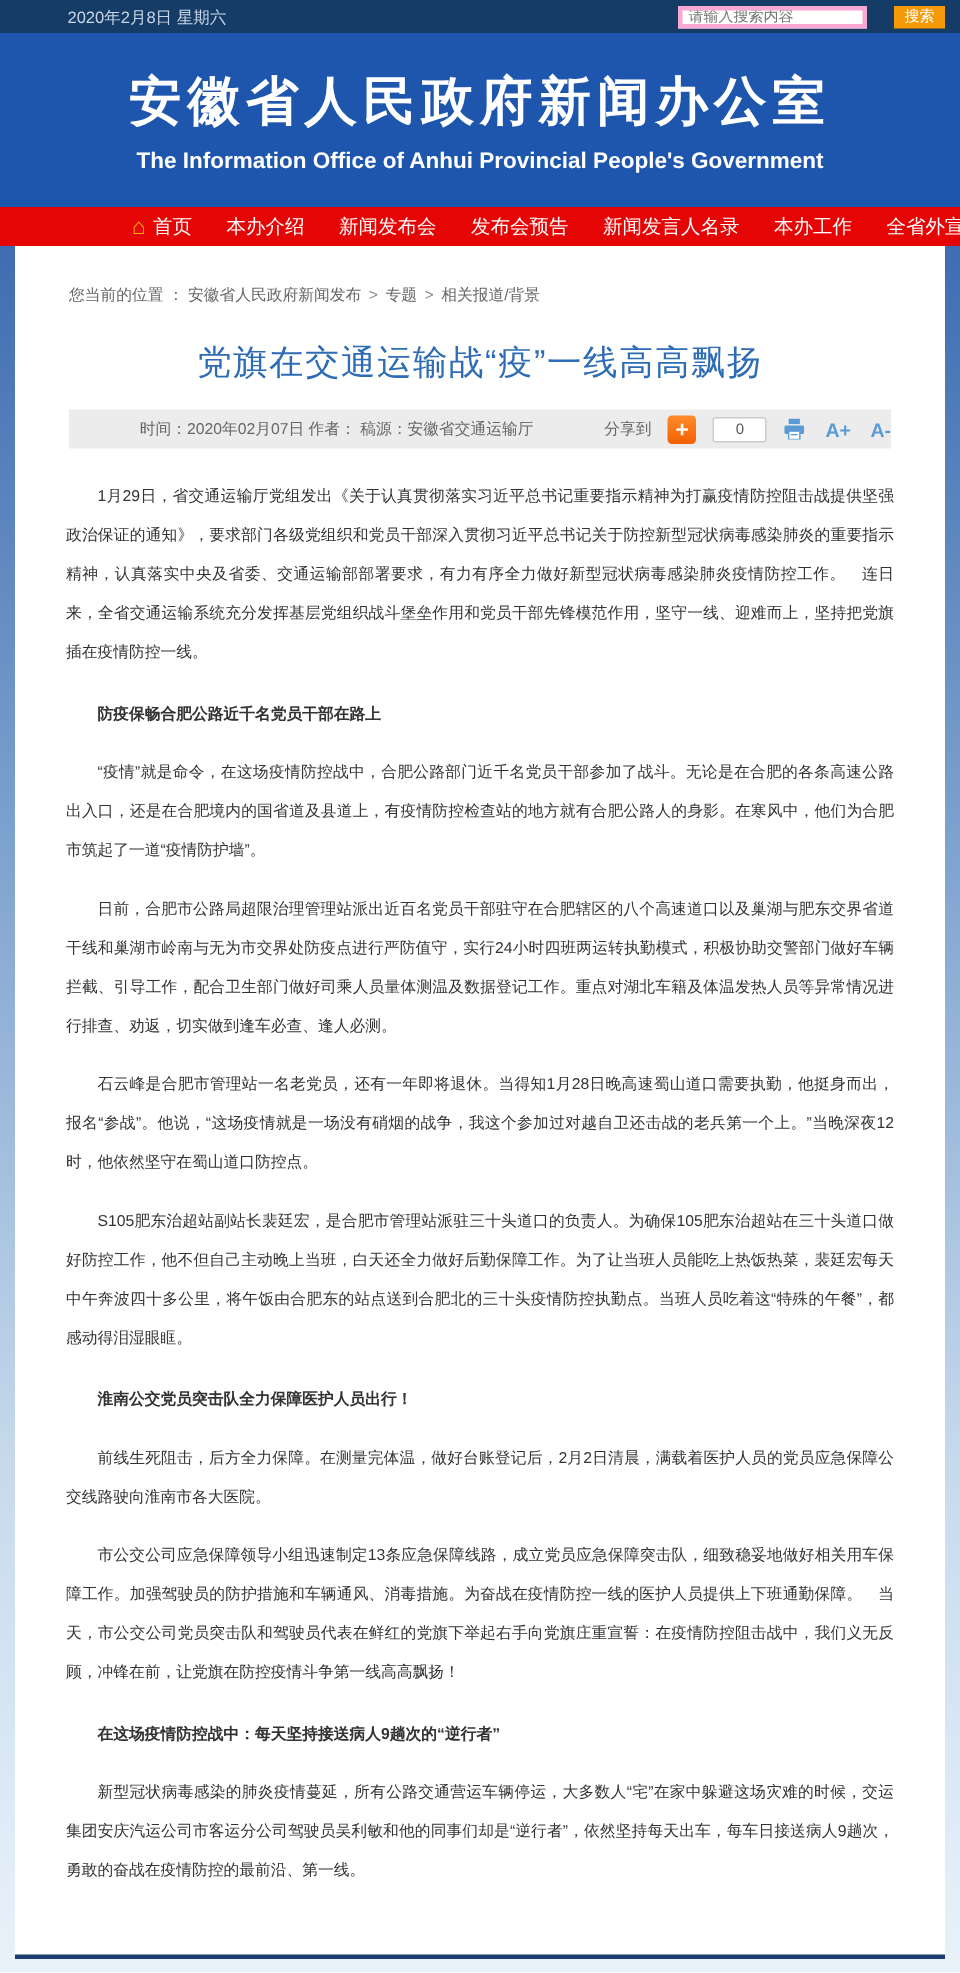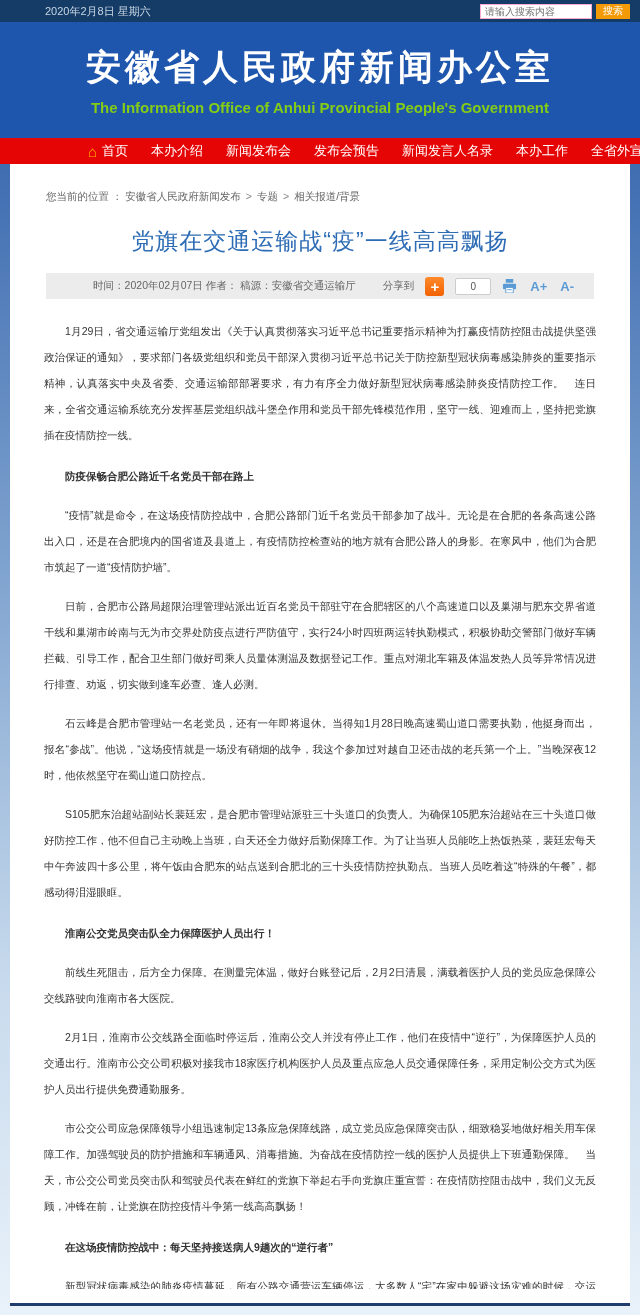--- a/index.html
+++ b/index.html
@@ -12,37 +12,37 @@
   .page { width:640px; height:1315px; overflow:hidden; }
 
   
   .topbar {
     height:22px; background:#143C66; color:#C9D6E5;
     display:flex; align-items:center; justify-content:space-between;
     padding:0 10px 0 45px; font-size:11px;
   }
   .search { display:flex; align-items:center; }
   .search input {
-    width:112px; height:15px; border:1px solid #f9a8d4; background:#fff;
+    width:126px; height:15px; border:3px solid #f9a8d4; background:#fff;
     font-size:10px; padding:0 4px; color:#555; outline:none;
     font-family:"Liberation Sans","DejaVu Sans",sans-serif;
   }
   .search button {
     height:15px; border:none; background:#F49A07; color:#fff;
-    font-size:10px; padding:0 7px; margin-left:4px; cursor:pointer;
+    font-size:10px; padding:0 7px; margin-left:18px; cursor:pointer;
     font-family:"Liberation Sans","DejaVu Sans",sans-serif;
   }
 
   
   .masthead {
     height:116px; background:#1E56AE; color:#fff; text-align:center;
     display:flex; flex-direction:column; justify-content:center;
   }
   .site-title { font-size:35px; font-weight:bold; letter-spacing:4px; }
-  .site-subtitle { font-size:15px; margin-top:8px; font-weight:bold; color:#84cc16; }
+  .site-subtitle { font-size:15px; margin-top:8px; font-weight:bold; color:#ffffff; }
 
   
   .mainnav {
     height:26px; background:#E60505; display:flex; align-items:center;
     padding-left:88px;
   }
   .nav-item {
     color:#fff; font-size:13px; text-decoration:none; margin-right:23px;
     display:flex; align-items:center; white-space:nowrap; cursor:pointer;
   }
@@ -63,21 +63,21 @@
   .breadcrumb a { color:#666; text-decoration:none; cursor:pointer; }
   .crumb-sep { margin:0 5px; color:#888; }
 
   .article-title {
     text-align:center; color:#2E6CB5; font-size:23px; font-weight:400;
     margin-top:20px; letter-spacing:1px;
   }
   .meta-bar {
     margin:16px 36px 0 36px; background:#ECECEC; height:26px;
     display:flex; align-items:center; font-size:10.5px; color:#666;
-    padding:0 20px;
+    padding:0 0;
   }
   .meta-text { flex:1; text-align:center; }
   .share-area { display:flex; align-items:center; gap:11px; }
   .share-plus {
     width:19px; height:19px; background:linear-gradient(#FF8A2B,#F26102);
     color:#fff; border-radius:3px; font-size:15px; font-weight:bold;
     display:flex; align-items:center; justify-content:center; cursor:pointer;
   }
   .share-count {
     width:36px; height:17px; background:#fff; border:1px solid #ccc;
@@ -152,21 +152,20 @@
 
       <div class="article-body">
           <p class="para">1月29日，省交通运输厅党组发出《关于认真贯彻落实习近平总书记重要指示精神为打赢疫情防控阻击战提供坚强政治保证的通知》，要求部门各级党组织和党员干部深入贯彻习近平总书记关于防控新型冠状病毒感染肺炎的重要指示精神，认真落实中央及省委、交通运输部部署要求，有力有序全力做好新型冠状病毒感染肺炎疫情防控工作。　连日来，全省交通运输系统充分发挥基层党组织战斗堡垒作用和党员干部先锋模范作用，坚守一线、迎难而上，坚持把党旗插在疫情防控一线。</p>
           <p class="subhead">防疫保畅合肥公路近千名党员干部在路上</p>
           <p class="para">“疫情”就是命令，在这场疫情防控战中，合肥公路部门近千名党员干部参加了战斗。无论是在合肥的各条高速公路出入口，还是在合肥境内的国省道及县道上，有疫情防控检查站的地方就有合肥公路人的身影。在寒风中，他们为合肥市筑起了一道“疫情防护墙”。</p>
           <p class="para">日前，合肥市公路局超限治理管理站派出近百名党员干部驻守在合肥辖区的八个高速道口以及巢湖与肥东交界省道干线和巢湖市岭南与无为市交界处防疫点进行严防值守，实行24小时四班两运转执勤模式，积极协助交警部门做好车辆拦截、引导工作，配合卫生部门做好司乘人员量体测温及数据登记工作。重点对湖北车籍及体温发热人员等异常情况进行排查、劝返，切实做到逢车必查、逢人必测。</p>
           <p class="para">石云峰是合肥市管理站一名老党员，还有一年即将退休。当得知1月28日晚高速蜀山道口需要执勤，他挺身而出，报名“参战”。他说，“这场疫情就是一场没有硝烟的战争，我这个参加过对越自卫还击战的老兵第一个上。”当晚深夜12时，他依然坚守在蜀山道口防控点。</p>
           <p class="para">S105肥东治超站副站长裴廷宏，是合肥市管理站派驻三十头道口的负责人。为确保105肥东治超站在三十头道口做好防控工作，他不但自己主动晚上当班，白天还全力做好后勤保障工作。为了让当班人员能吃上热饭热菜，裴廷宏每天中午奔波四十多公里，将午饭由合肥东的站点送到合肥北的三十头疫情防控执勤点。当班人员吃着这“特殊的午餐”，都感动得泪湿眼眶。</p>
           <p class="subhead">淮南公交党员突击队全力保障医护人员出行！</p>
           <p class="para">前线生死阻击，后方全力保障。在测量完体温，做好台账登记后，2月2日清晨，满载着医护人员的党员应急保障公交线路驶向淮南市各大医院。</p>
-          <p class="para">2月1日，淮南市公交线路全面临时停运后，淮南公交人并没有停止工作，他们在疫情中“逆行”，为保障医护人员的交通出行。淮南市公交公司积极对接我市18家医疗机构医护人员及重点应急人员交通保障任务，采用定制公交方式为医护人员出行提供免费通勤服务。</p>
           <p class="para">市公交公司应急保障领导小组迅速制定13条应急保障线路，成立党员应急保障突击队，细致稳妥地做好相关用车保障工作。加强驾驶员的防护措施和车辆通风、消毒措施。为奋战在疫情防控一线的医护人员提供上下班通勤保障。　当天，市公交公司党员突击队和驾驶员代表在鲜红的党旗下举起右手向党旗庄重宣誓：在疫情防控阻击战中，我们义无反顾，冲锋在前，让党旗在防控疫情斗争第一线高高飘扬！</p>
           <p class="subhead">在这场疫情防控战中：每天坚持接送病人9趟次的“逆行者”</p>
           <p class="para">新型冠状病毒感染的肺炎疫情蔓延，所有公路交通营运车辆停运，大多数人“宅”在家中躲避这场灾难的时候，交运集团安庆汽运公司市客运分公司驾驶员吴利敏和他的同事们却是“逆行者”，依然坚持每天出车，每车日接送病人9趟次，勇敢的奋战在疫情防控的最前沿、第一线。</p>
         </div>
 
     </div>
     <div class="footer-line"></div>
   </div>
 
 </div>

